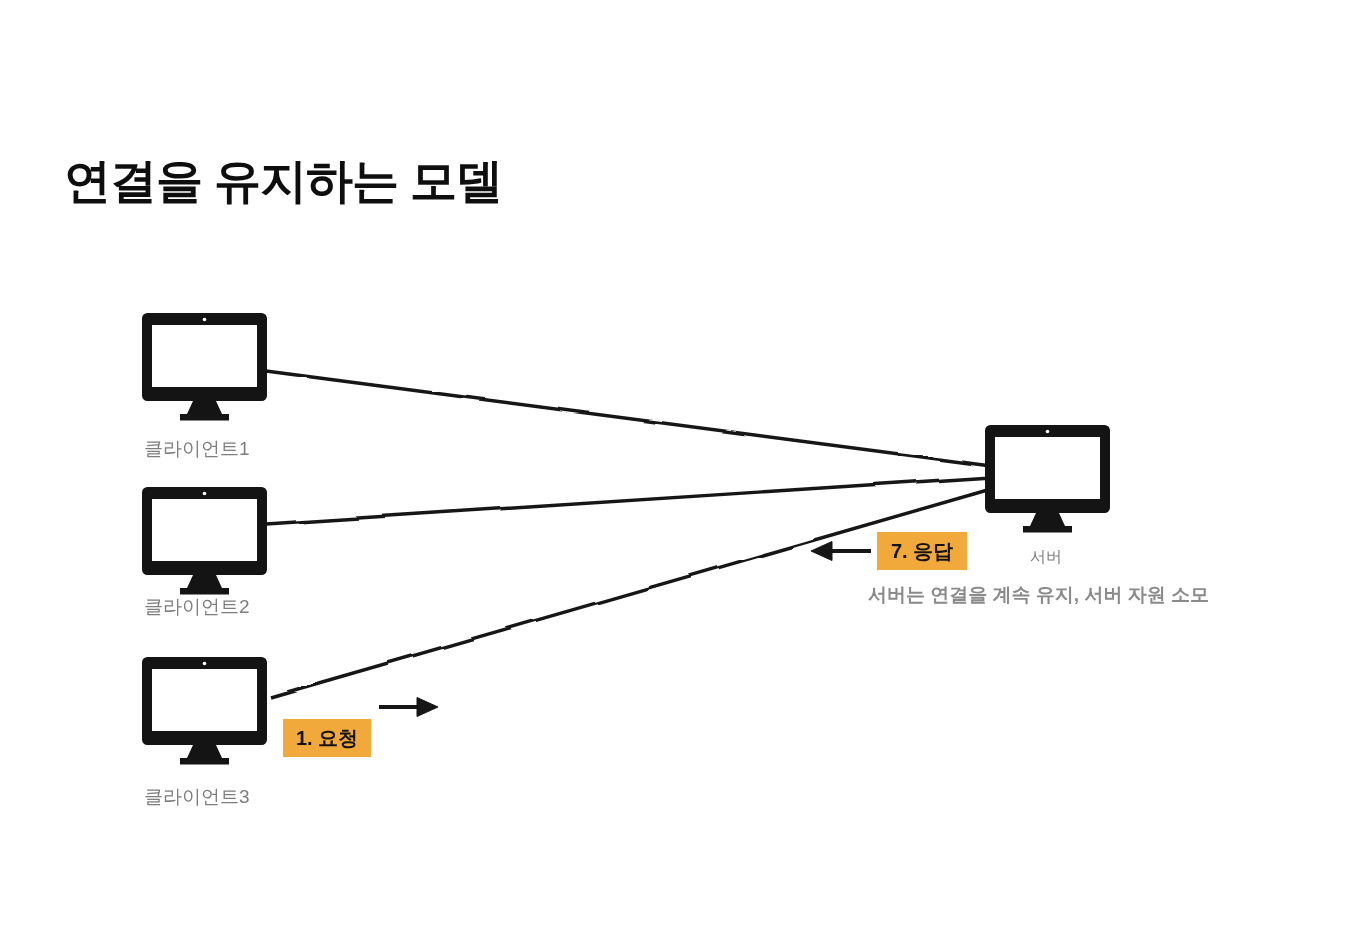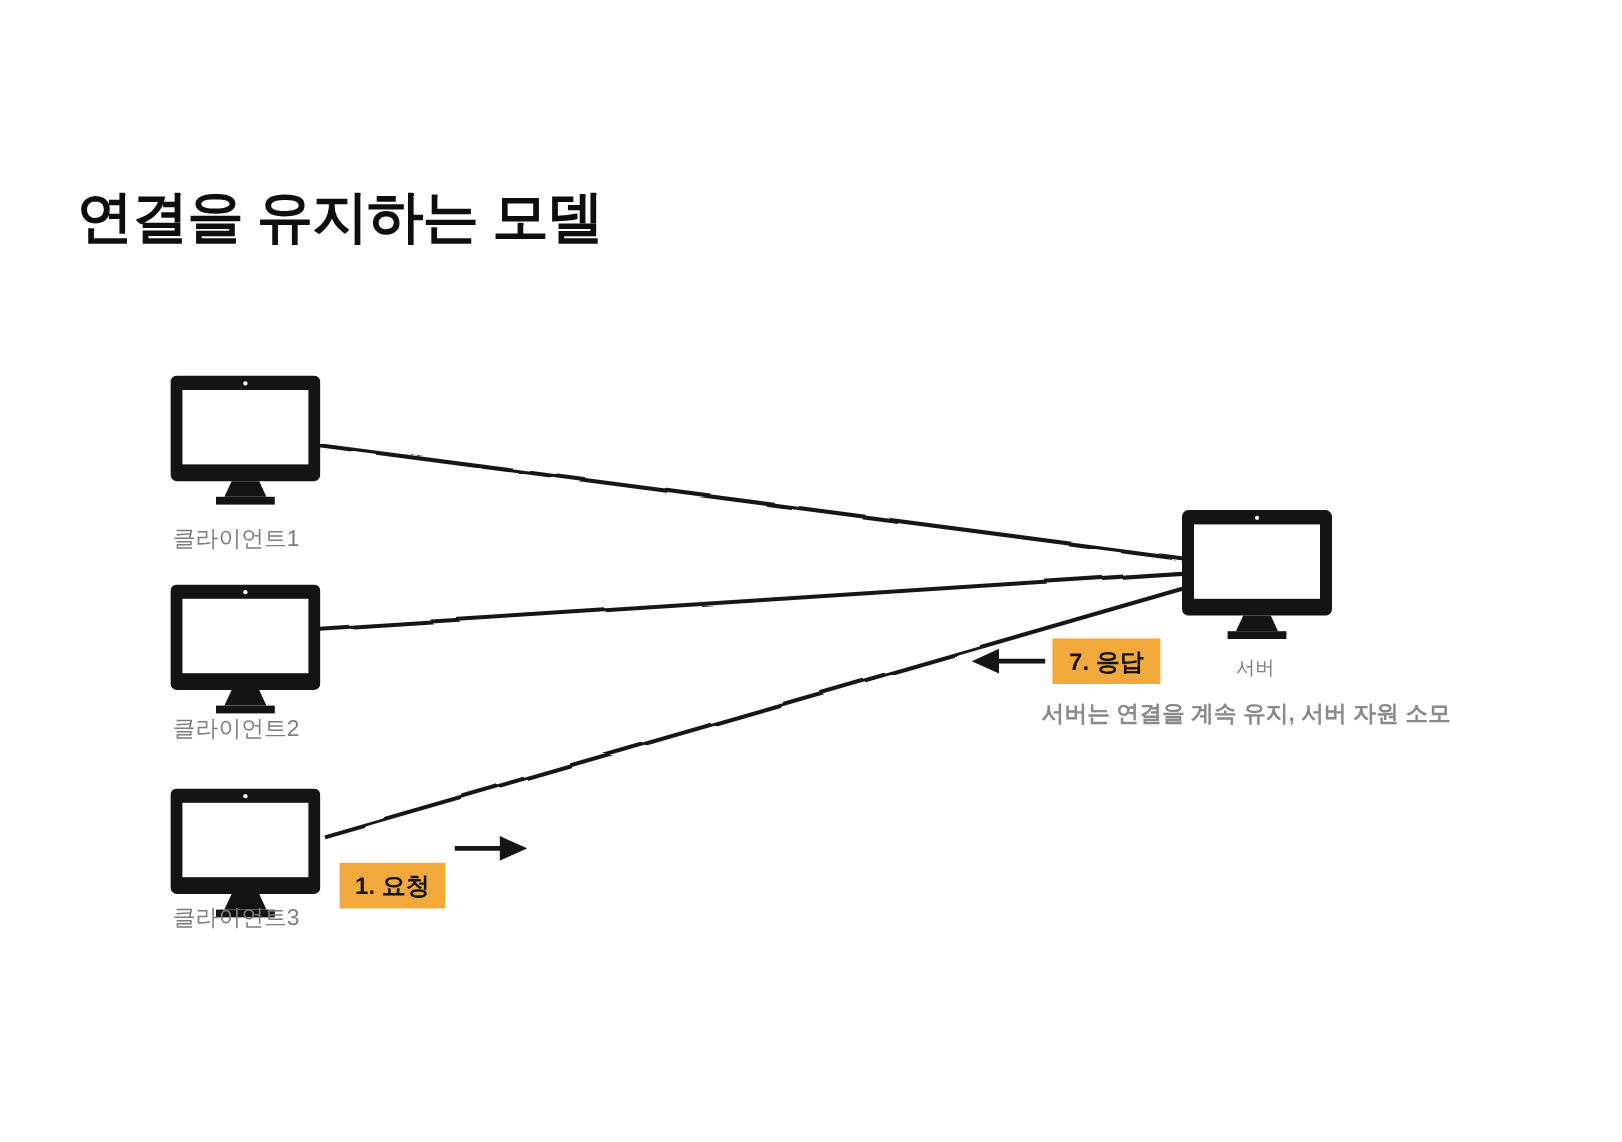--- a/index.html
+++ b/index.html
@@ -41,21 +41,21 @@
 
   .node-label {
     position:absolute;
     font-size:19px;
     color:#7e7e7e;
     white-space:nowrap;
     text-align:right;
   }
   .label-client-1 { left:144px; top:436px; }
   .label-client-2 { left:144px; top:594px; }
-  .label-client-3 { left:144px; top:752px; }
+  .label-client-3 { left:144px; top:784px; }
   .label-server   { left:1030px; top:547px; font-size:16px; }
 
   .badge {
     position:absolute;
     background:#F2A93B;
     color:#141414;
     font-weight:700;
     font-size:20px;
     display:flex;
     align-items:center;

